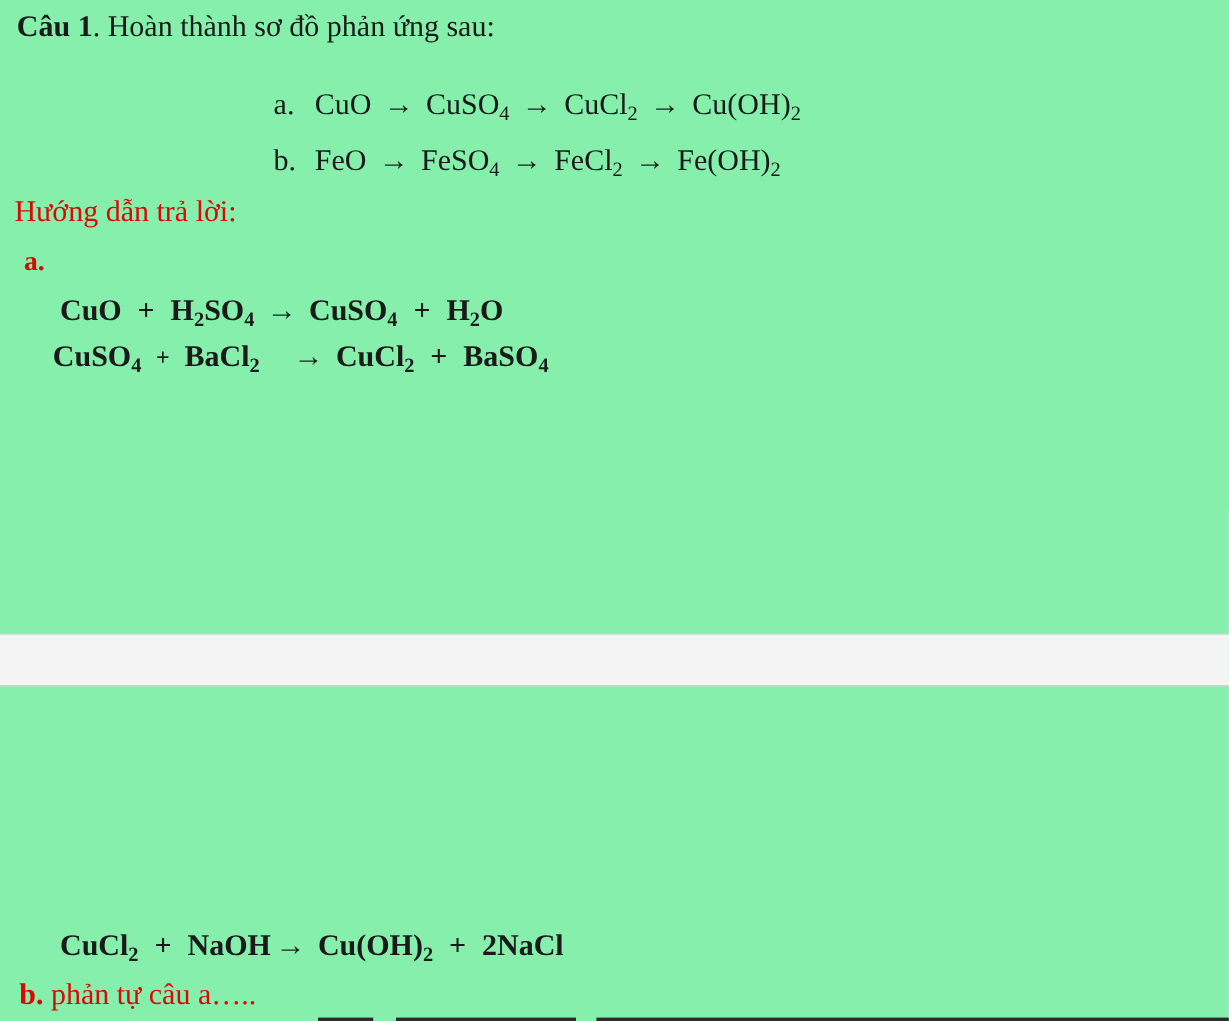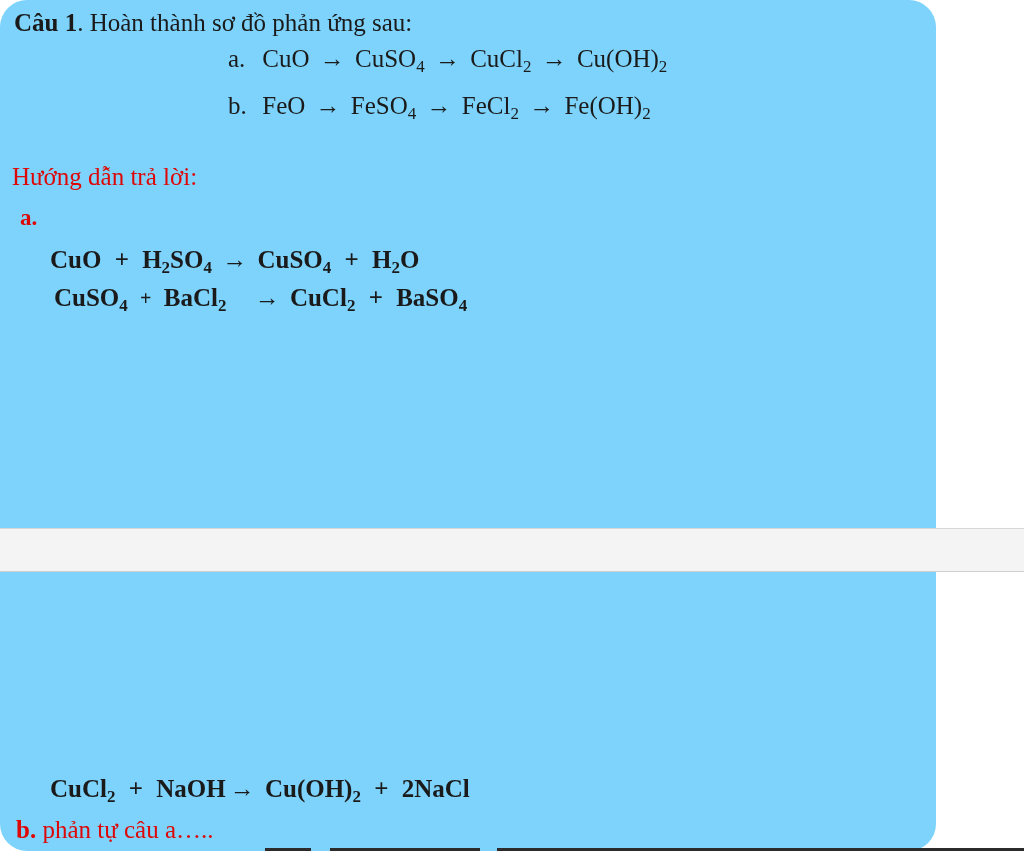--- a/index.html
+++ b/index.html
@@ -10,44 +10,44 @@
   body {
     width: 1024px;
     height: 851px;
     position: relative;
     font-family: "Liberation Serif", serif;
     color: #1a1a1a;
     overflow: hidden;
   }
   .page {
     position: relative;
-    width: 936px;
+    width: 1024px;
     height: 851px;
-    background: #7dd3fc;
-    border-radius: 27px;
+    background: #86efac;
   }
 
   
   .q-line {
     position: absolute;
     left: 14px;
     top: 8px;
     font-size: 25px;
     line-height: 30px;
     white-space: nowrap;
   }
   .q-line .lbl {
     font-weight: bold;
   }
 
   .chain {
     position: absolute;
     font-size: 25px;
     line-height: 30px;
     white-space: nowrap;
+    margin-top: 29px;
   }
   .chain .marker {
     display: inline-block;
     width: 28px;
   }
   .chain-a { left: 228px; top: 44px; }
   .chain-b { left: 228px; top: 91px; }
 
   sub {
     font-size: 0.68em;
@@ -89,21 +89,21 @@
 
   .eqn {
     position: absolute;
     font-size: 25px;
     line-height: 30px;
     white-space: nowrap;
     color: #1a1a1a;
     font-weight: bold;
   }
   .eq1 { left: 50px; top: 245px; }
-  .eq2 { left: 54px; top: 283px; }
+  .eq2 { left: 44px; top: 283px; }
   .eq3 { left: 50px; top: 774px; text-align: right; }
 
   .plus { padding: 0 7px; }
   .plus-sm { padding: 0 6px; font-size: 20px; vertical-align: 1px; }
 
   
   .band {
     position: absolute;
     left: 0;
     width: 1024px;

